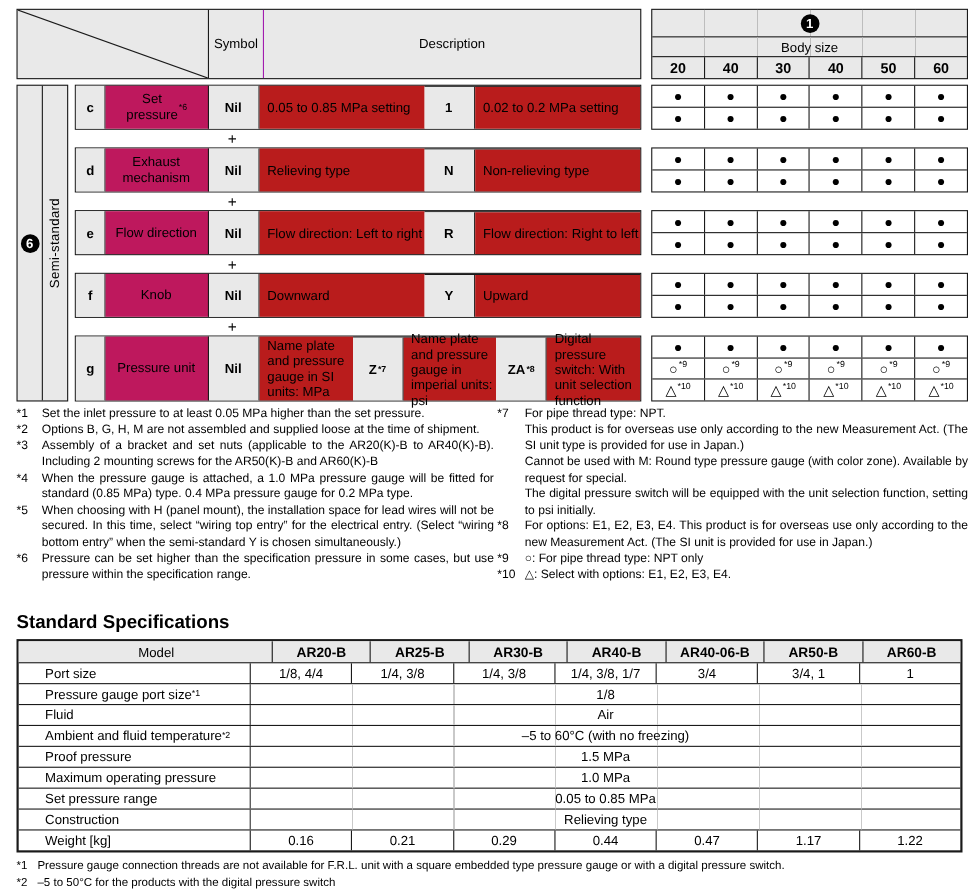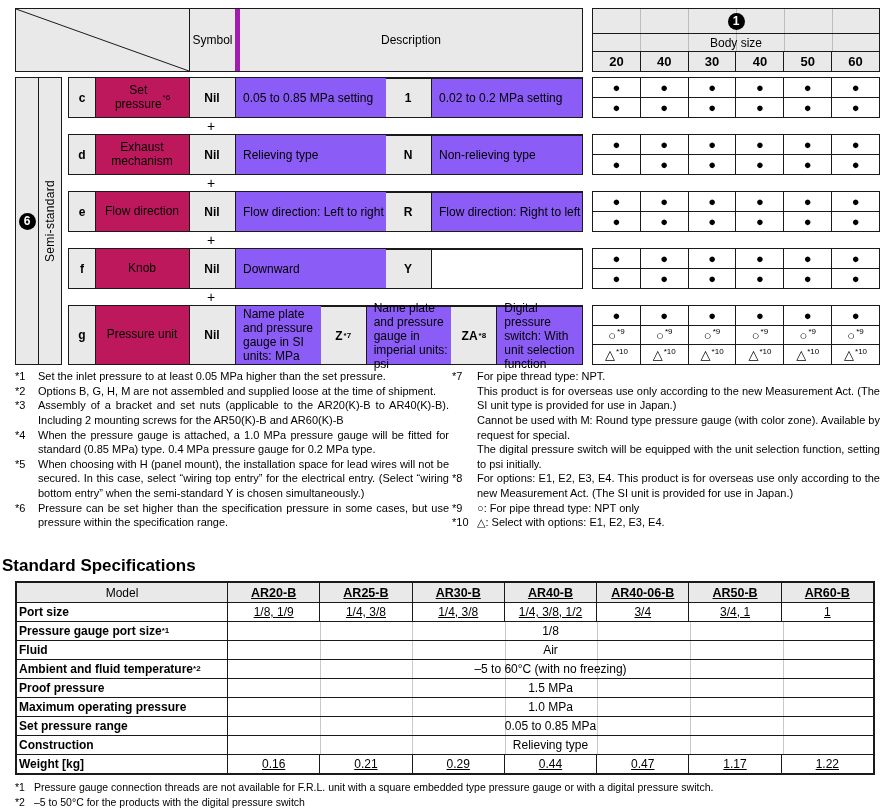--- a/index.html
+++ b/index.html
@@ -10,21 +10,21 @@
     font-family: "Liberation Sans", "DejaVu Sans", sans-serif;
     font-size: 12px;
   }
   
   .hdr-left {
     position:absolute; left:15px; top:8px; width:568px; height:64px;
     display:flex; border:1.5px solid #1a1a1a; background:#e9e9e9;
   }
   .diag { width:174px; border-right:1px solid #1a1a1a; position:relative; }
   .diag svg { position:absolute; left:0; top:0; width:100%; height:100%; display:block; }
-  .symh { width:50px; border-right:5px solid #a21caf; display:flex; align-items:center; justify-content:center; }
+  .symh { width:50px; border-right:1px solid #a21caf; display:flex; align-items:center; justify-content:center; }
   .desch { flex:1; display:flex; align-items:center; justify-content:center; }
 
   .hdr-right {
     position:absolute; left:592px; top:8px; width:288px; height:64px;
     border:1.5px solid #1a1a1a; background:#e9e9e9; display:flex; flex-direction:column;
   }
   .hr1 { height:25px; border-bottom:1px solid #1a1a1a; display:flex; align-items:center; justify-content:center;
          background-image:repeating-linear-gradient(to right, transparent 0 47px, #bdbdbd 47px 48px); }
   .hr2 { height:18px; border-bottom:1px solid #1a1a1a; display:flex; align-items:center; justify-content:center;
          background-image:repeating-linear-gradient(to right, transparent 0 47px, #bdbdbd 47px 48px); }
@@ -56,21 +56,21 @@
   .bletter { width:27px; background:#e9e9e9; border-right:1px solid #1a1a1a;
              display:flex; align-items:center; justify-content:center; font-weight:bold; }
   .bname { width:94px; background:#be185d; border-right:1px solid #1a1a1a;
            display:flex; align-items:center; justify-content:center; text-align:center; line-height:1.15; }
   .nm { white-space:pre-line; }
   .brows { flex:1; display:flex; flex-direction:row; }
   .brow { flex:1; display:flex; }
   .brow + .brow { border-top:1px solid #1a1a1a; }
   .bsym { width:46px; background:#e9e9e9; border-right:1px solid #1a1a1a;
           display:flex; align-items:center; justify-content:center; font-weight:bold; }
-  .bdesc { flex:1; display:flex; align-items:center; padding-left:7px; background:#8b5cf6; }
+  .bdesc { flex:1; display:flex; align-items:center; padding-left:7px; background:#b91c1c; }
   sup { font-size:8px; line-height:1; }
   .bsym sup, .bname sup { margin-left:1px; }
 
   .dots { margin-left:9px; width:288px; border:1.5px solid #1a1a1a; display:flex; flex-direction:column; background:#fff; }
   .drow { flex:1; display:flex; }
   .drow + .drow { border-top:1px solid #1a1a1a; }
   .dcell { flex:1; display:flex; align-items:center; justify-content:center; }
   .dcell + .dcell { border-left:1px solid #1a1a1a; }
   .mk { font-size:13px; line-height:1; }
   .mksup { font-size:8px; margin-left:1px; line-height:1; position:relative; top:-3px; }
@@ -81,30 +81,30 @@
   
   .fn { position:absolute; top:369px; font-size:11px; line-height:1.33; }
   .fn-left { left:15px; width:434px; }
   .fn-right { left:452px; width:428px; }
   .fnitem { display:flex; }
   .fnm { flex:0 0 23px; }
   .fn-right .fnm { flex-basis:25px; }
   .fnt { flex:1; text-align:justify; white-space:pre-line; }
 
   
-  .spec-title { position:absolute; left:2px; top:556px; font-size:17px; font-weight:bold; }
+  .spec-title { position:absolute; left:15px; top:556px; font-size:17px; font-weight:bold; }
   .spec { position:absolute; left:15px; top:581px; width:860px; border:2px solid #1a1a1a; background:#fff; }
   .sprow { display:flex; height:19px; }
   .sprow + .sprow { border-top:1px solid #1a1a1a; }
-  .sph { background:#e9e9e9; }
+  .sph { background:#e9e9e9;padding-left:20px; }
   .splabel { width:211px; border-right:1px solid #1a1a1a; display:flex; align-items:center;
-             padding-left:2px; font-weight:bold; }
+             padding-left:24px; font-weight:normal; }
   .modelh { font-weight:normal; justify-content:center; padding-left:0; }
   .spvals { flex:1; display:flex; }
-  .spm, .spv { flex:1; display:flex; align-items:center; justify-content:center;text-decoration:underline; }
+  .spm, .spv { flex:1; display:flex; align-items:center; justify-content:center; }
   .spm { font-weight:bold; font-size:12.5px; }
   .spm + .spm, .spv + .spv { border-left:1px solid #1a1a1a; }
   .spspan { flex:1; display:flex; align-items:center; justify-content:center;
             background-image:repeating-linear-gradient(to right, transparent 0 91.6px, #c9c9c9 91.6px 92.6px); }
 
   .specfn { position:absolute; left:15px; top:780px; font-size:10.5px; line-height:1.4; }
   .specfn .fnm { flex:0 0 19px; }
   .specfn .fnitem { display:flex; }
 </style>
 </head>
@@ -378,20 +378,21 @@
                 <span>Nil</span>
                 <sup></sup>
               </div>
             <div class="bdesc">Downward</div>
           </div>
           <div class="brow">
             <div class="bsym">
                 <span>Y</span>
                 <sup></sup>
               </div>
+            <div class="bdesc">Upward</div>
           </div>
         </div>
       </div>
       <div class="dots h2">
         <div class="drow">
             <div class="dcell">
               <span class="mk">●</span>
             </div>
             <div class="dcell">
               <span class="mk">●</span>
@@ -556,21 +557,21 @@
     <div class="fnitem">
         <span class="fnm">*3</span>
         <span class="fnt">Assembly of a bracket and set nuts (applicable to the AR20(K)-B to AR40(K)-B). Including 2 mounting screws for the AR50(K)-B and AR60(K)-B</span>
       </div>
     <div class="fnitem">
         <span class="fnm">*4</span>
         <span class="fnt">When the pressure gauge is attached, a 1.0 MPa pressure gauge will be fitted for standard (0.85 MPa) type. 0.4 MPa pressure gauge for 0.2 MPa type.</span>
       </div>
     <div class="fnitem">
         <span class="fnm">*5</span>
-        <span class="fnt">When choosing with H (panel mount), the installation space for lead wires will not be secured. In this case, select “wiring top entry” for the electrical entry. (Select “wiring bottom entry” when the semi-standard Y is chosen simultaneously.)</span>
+        <span class="fnt">When choosing with H (panel mount), the installation space for lead wires will not be secured. In this time, select “wiring top entry” for the electrical entry. (Select “wiring bottom entry” when the semi-standard Y is chosen simultaneously.)</span>
       </div>
     <div class="fnitem">
         <span class="fnm">*6</span>
         <span class="fnt">Pressure can be set higher than the specification pressure in some cases, but use pressure within the specification range.</span>
       </div>
   </div>
 
   <div class="fn fn-right">
     <div class="fnitem">
         <span class="fnm">*7</span>
@@ -608,24 +609,24 @@
           <div class="spm">AR60-B</div>
         </div>
     </div>
 
     <div class="sprow">
       <div class="splabel">
           <span>Port size</span>
           <sup></sup>
         </div>
       <div class="spvals">
-          <div class="spv">1/8, 1/9</div>
+          <div class="spv">1/8, 4/4</div>
           <div class="spv">1/4, 3/8</div>
           <div class="spv">1/4, 3/8</div>
-          <div class="spv">1/4, 3/8, 1/2</div>
+          <div class="spv">1/4, 3/8, 1/7</div>
           <div class="spv">3/4</div>
           <div class="spv">3/4, 1</div>
           <div class="spv">1</div>
         </div>
     </div>
 
     <div class="sprow">
       <div class="splabel">
           <span>Pressure gauge port size</span>
           <sup>*1</sup>

